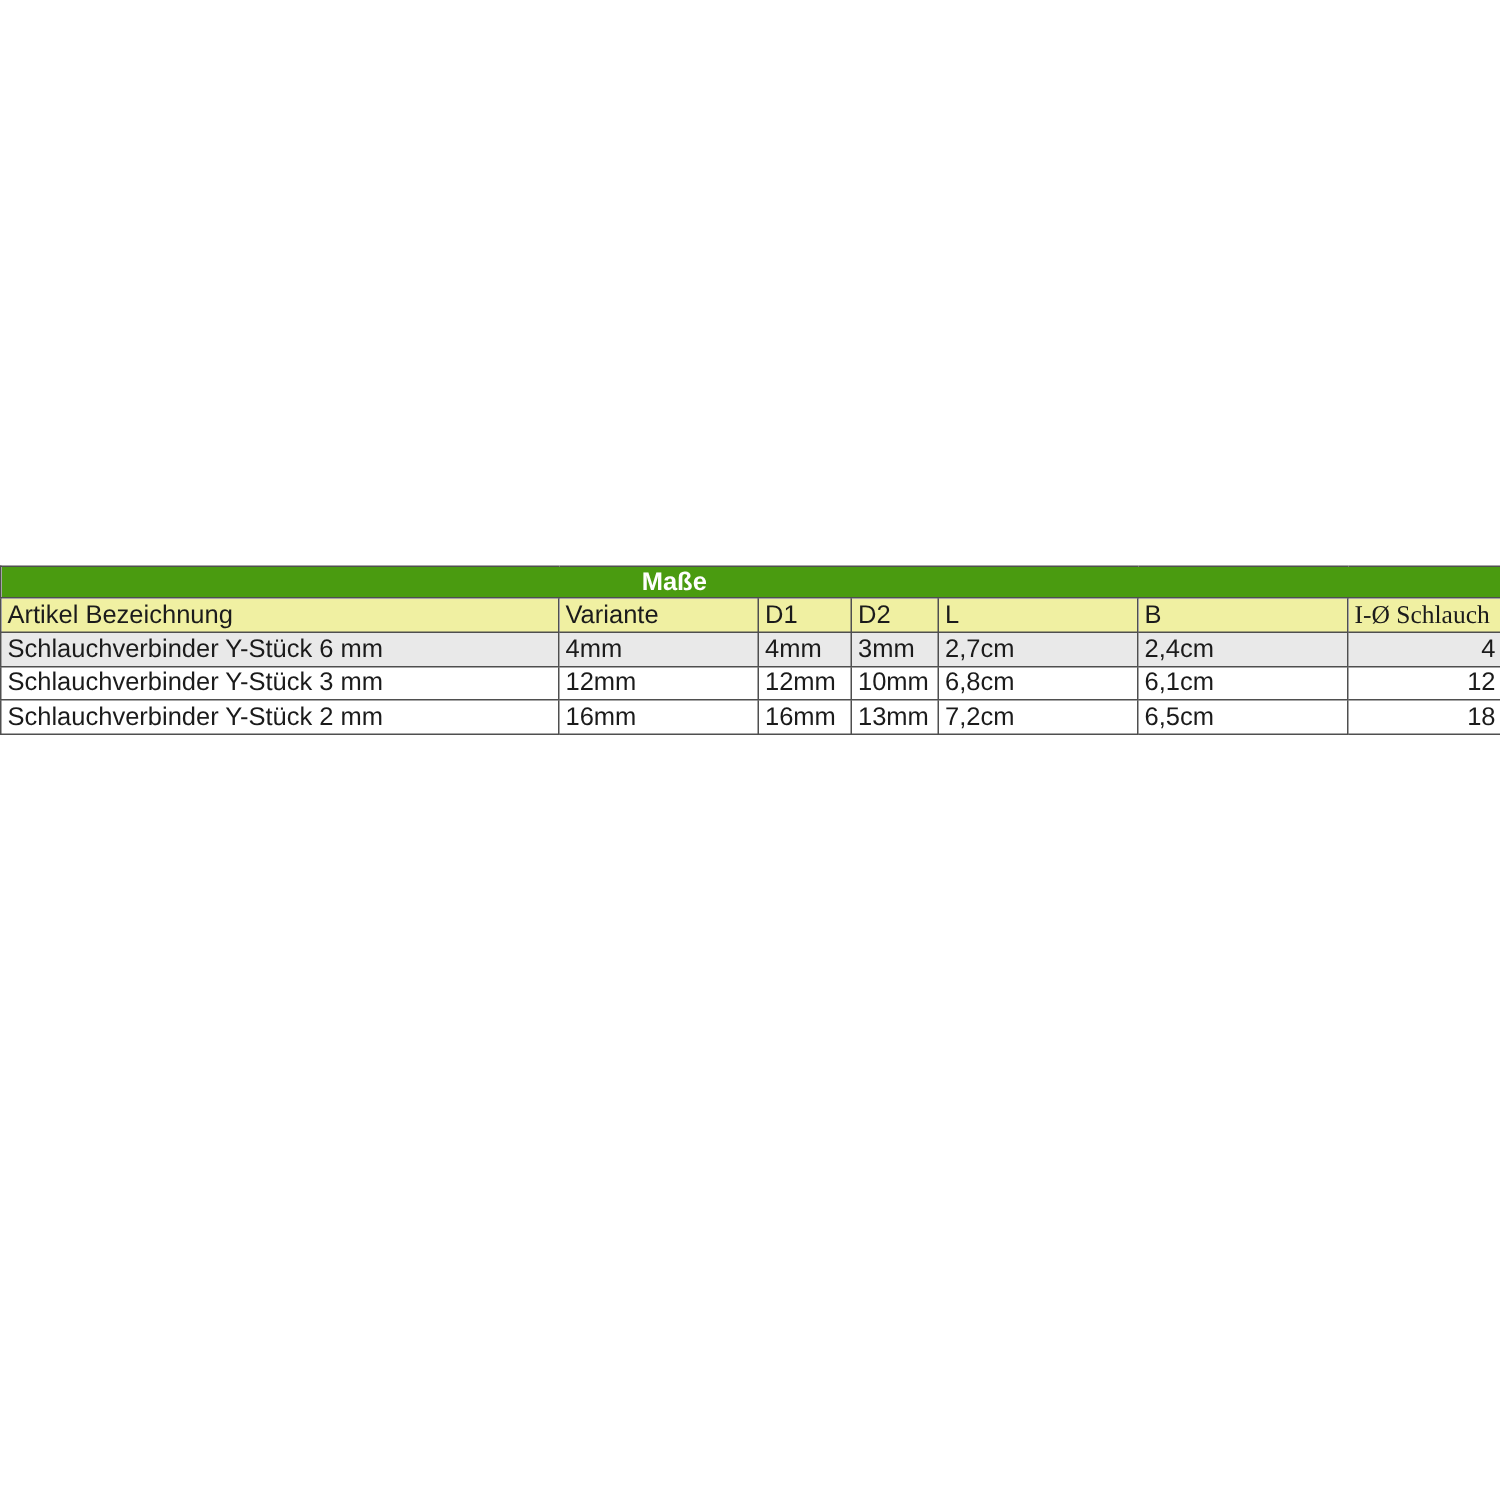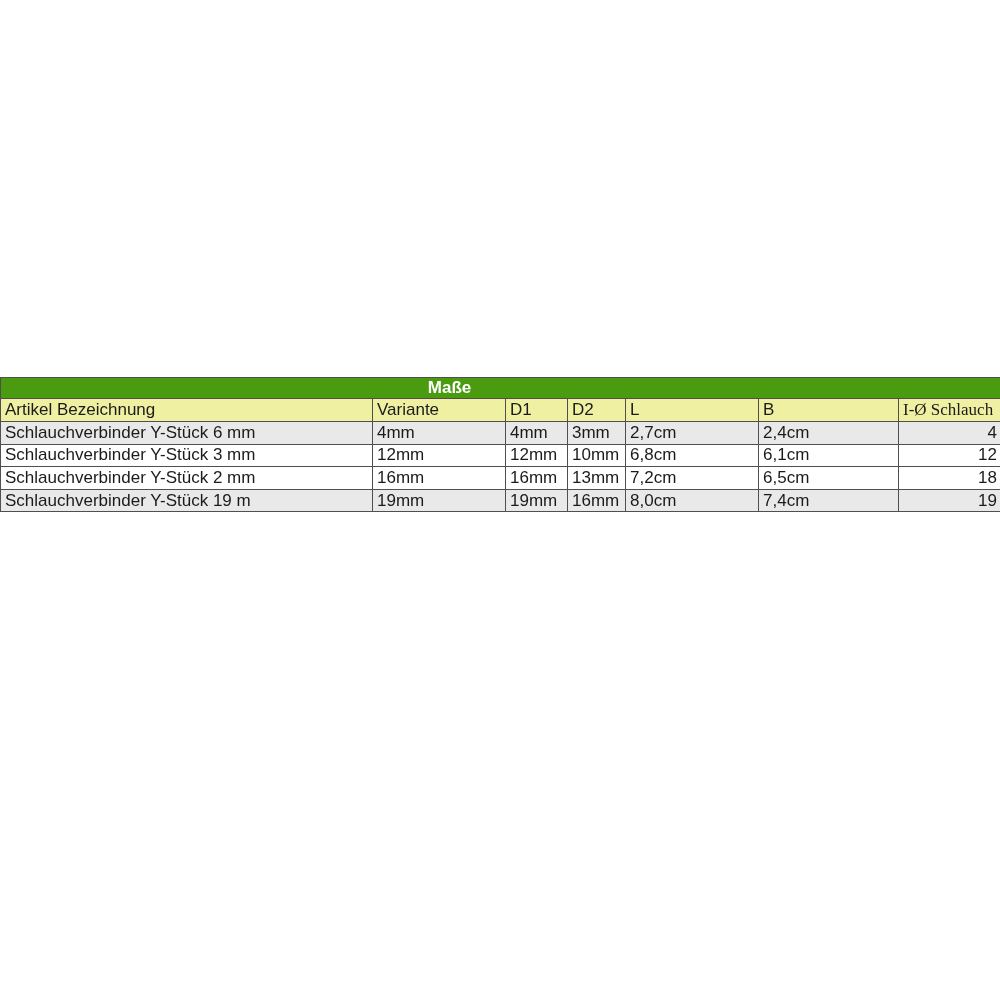--- a/index.html
+++ b/index.html
@@ -112,24 +112,15 @@
         </tr>
         <tr>
           <td>Schlauchverbinder Y-Stück 2 mm</td>
           <td>16mm</td>
           <td>16mm</td>
           <td>13mm</td>
           <td>7,2cm</td>
           <td>6,5cm</td>
           <td class="num">18</td>
         </tr>
-        <tr class="alt">
-          <td>Schlauchverbinder Y-Stück 19 m</td>
-          <td>19mm</td>
-          <td>19mm</td>
-          <td>16mm</td>
-          <td>8,0cm</td>
-          <td>7,4cm</td>
-          <td class="num">19</td>
-        </tr>
       </tbody>
   </table>
 </div>
 
 </body></html>

